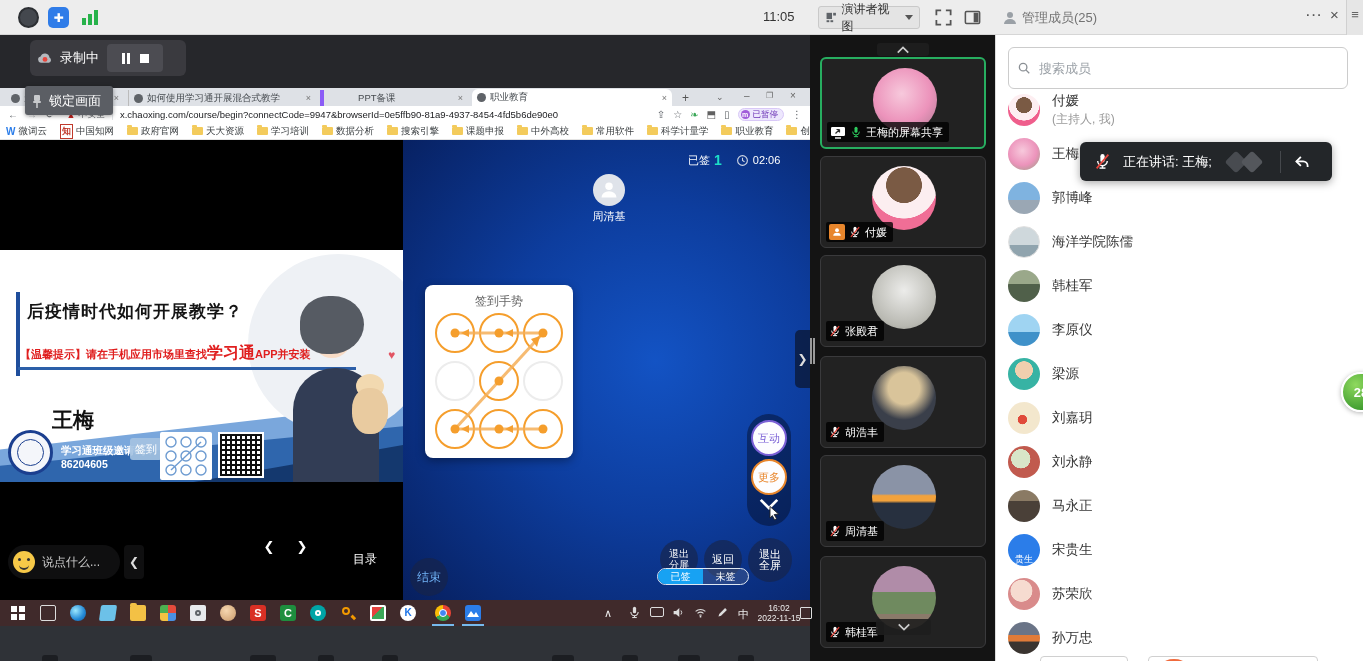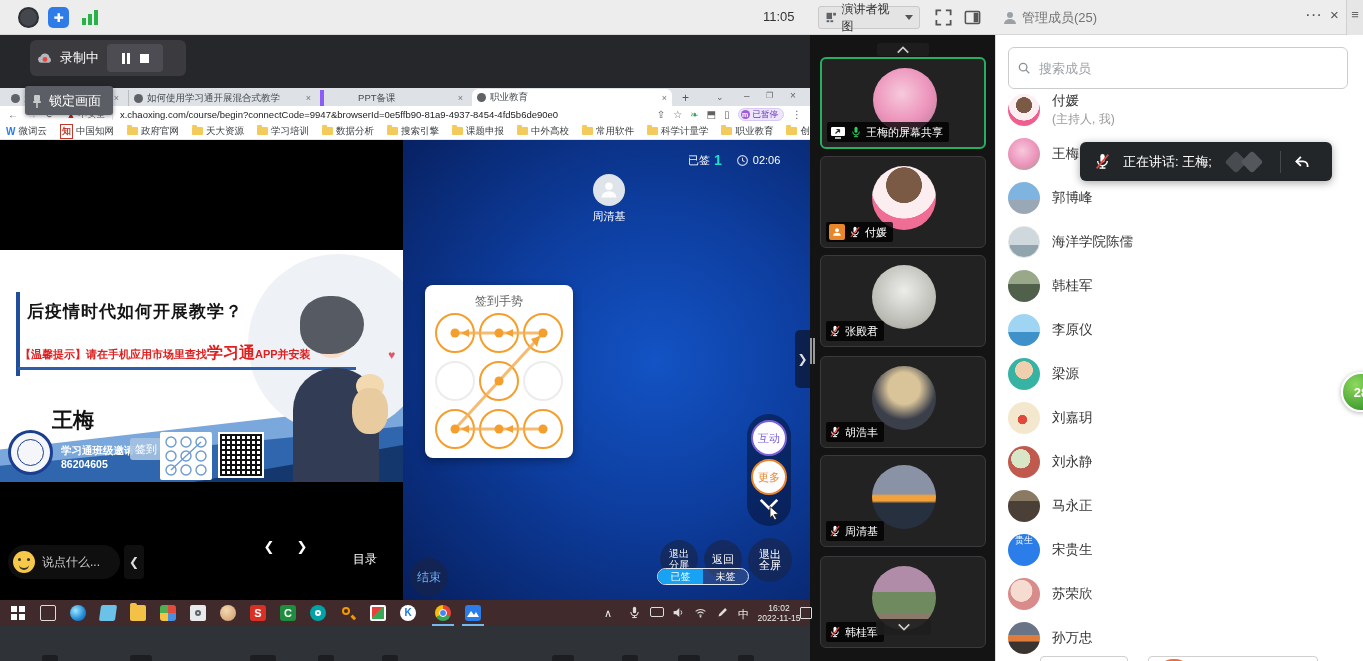--- a/index.html
+++ b/index.html
@@ -117,21 +117,21 @@
   .hostbadge{width:16px;height:16px;background:#e8862c;border-radius:2px;display:flex;align-items:center;justify-content:center;}
   .chev-chip{position:absolute;background:rgba(30,30,30,.9);color:#ccc;display:flex;align-items:center;justify-content:center;z-index:5;cursor:pointer;}
   .grip{position:absolute;left:810px;top:338px;width:5px;height:26px;border-left:2px solid #9a9a9a;border-right:2px solid #9a9a9a;}
 
   
   .panel{position:absolute;left:995px;top:35px;width:368px;height:626px;background:#fff;border-left:1px solid #ddd;}
   .search{position:absolute;left:1008px;top:47px;width:340px;height:42px;border:1px solid #ccc;border-radius:6px;background:#fff;display:flex;align-items:center;padding:0 8px;gap:6px;z-index:2;}
   .search input{border:none;outline:none;font-size:13px;color:#333;width:100%;background:transparent;}
   .search input::placeholder{color:#9aa0a6;}
   .mrow{position:absolute;left:1008px;width:344px;height:44px;display:flex;align-items:center;cursor:pointer;}
-  .mav{width:32px;height:32px;border-radius:50%;flex:0 0 auto;margin-right:12px;display:flex;align-items:flex-start;justify-content:center;color:#fff;font-size:9px;}
+  .mav{width:32px;height:32px;border-radius:50%;flex:0 0 auto;margin-right:12px;display:flex;align-items:flex-end;justify-content:center;color:#fff;font-size:9px;}
   .mname{font-size:13.5px;color:#333;}
   .msub{font-size:12px;color:#999;margin-top:1px;}
   .toast{position:absolute;left:1080px;top:142px;width:252px;height:39px;background:#232629;border-radius:6px;box-shadow:0 2px 8px rgba(0,0,0,.35);display:flex;align-items:center;z-index:10;padding:0 10px 0 14px;gap:12px;}
   .toast .tx{color:#fff;font-size:13px;white-space:nowrap;}
   .toast .wm{width:44px;height:22px;position:relative;opacity:.5;}
   .toast .wm::before,.toast .wm::after{content:"";position:absolute;top:3px;width:16px;height:16px;background:#6d7178;transform:rotate(45deg);border-radius:3px;}
   .toast .wm::before{left:4px;}
   .toast .wm::after{left:20px;background:#85898f;}
   .toast .div{width:1px;height:22px;background:#45484c;}
   .badge28{position:absolute;left:1341px;top:372px;width:40px;height:40px;border-radius:50%;background:radial-gradient(circle at 35% 30%,#8fd95e,#3f9c2f 75%);border:2px solid #fff;box-shadow:0 1px 5px rgba(0,0,0,.3);color:#fff;font-size:13px;font-weight:bold;display:flex;align-items:center;justify-content:center;z-index:20;}

